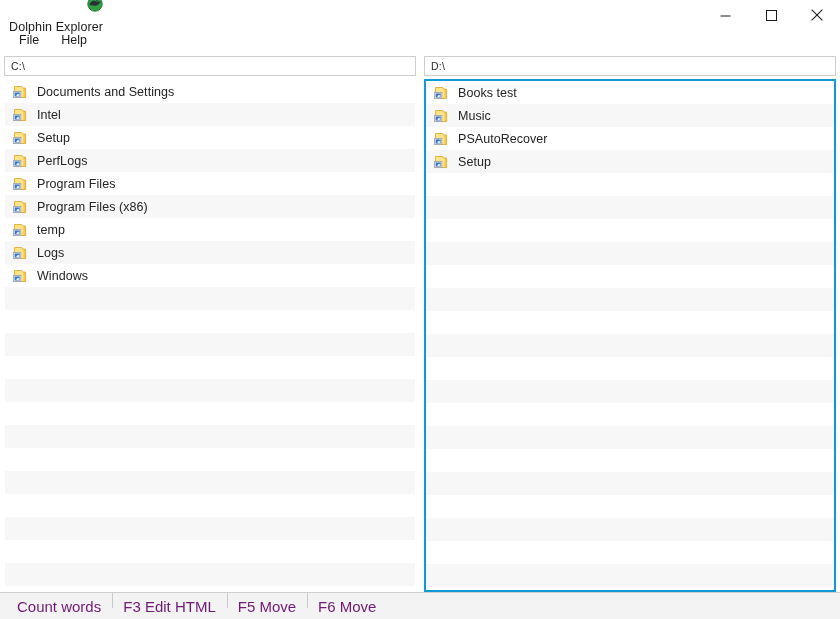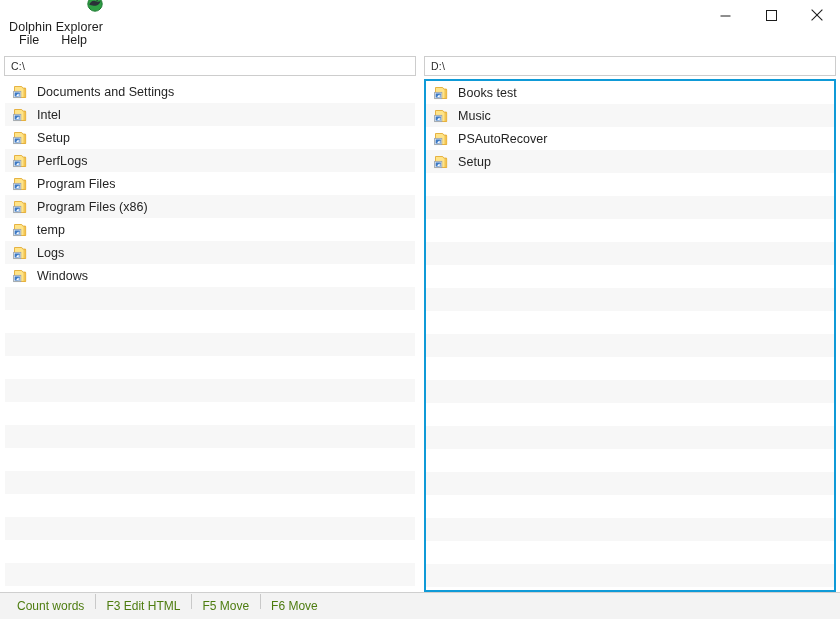--- a/index.html
+++ b/index.html
@@ -184,22 +184,22 @@
     min-height: 27px;
     flex: 0 0 auto;
     background: #f3f3f3;
     border-top: 1px solid #cfcfcf;
     display: flex;
     align-items: center;
     padding-left: 6px;
     box-sizing: border-box;
   }
   .status-cell {
-    font-size: 12px;
-    color: #4d7c0f;
+    font-size: 15px;
+    color: #701a75;
     padding: 0 11px;
     position: relative;
     white-space: nowrap;
     cursor: default;
     line-height: 1;
   }
   .status-cell + .status-cell::before {
     content: "";
     position: absolute;
     left: 0;

